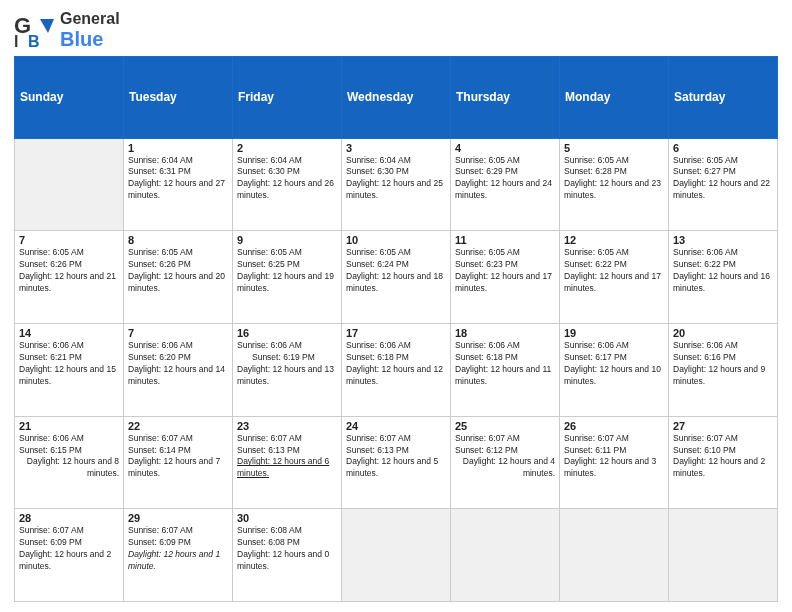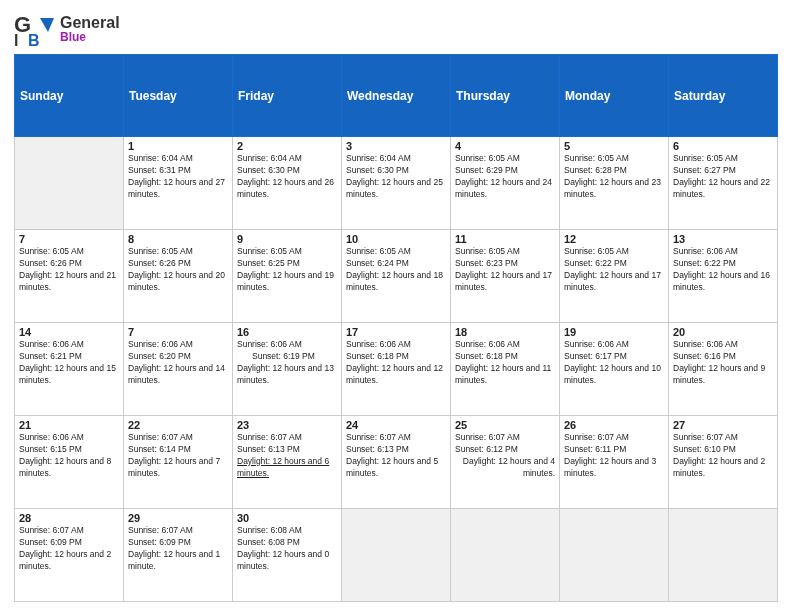--- a/index.html
+++ b/index.html
@@ -95,21 +95,21 @@
           <text x="0" y="22" font-size="22" font-weight="bold" fill="#333" font-family="Arial">G</text>
 
           <polygon points="26,8 40,8 34,22" fill="#1565c0"></polygon>
           <text x="14" y="36" font-size="16" font-weight="bold" fill="#1565c0" font-family="Arial">B</text>
           <text x="0" y="36" font-size="16" font-weight="bold" fill="#333" font-family="Arial">l</text>
         </svg>
         <div>
           <div style="font-size:16px;font-weight:bold;color:#333;line-height:1.1;">
             <span>General</span>
           </div>
-          <div style="font-size:12px;font-weight:bold;color:#a21caf;line-height:1.1;">
+          <div style="font-size:20px;font-weight:bold;color:#3b82f6;line-height:1.1;">
             <span>Blue</span>
           </div>
         </div>
       </div>
     </div>
     <div class="title-block">
       <h1></h1>
       <h2></h2>
     </div>
   </div>
@@ -252,21 +252,21 @@
         <span style="display:block;line-height:1.4;">Sunrise: 6:06 AM</span>
         <span style="display:block;line-height:1.4;">Sunset: 6:16 PM</span>
         <span style="display:block;line-height:1.4;">Daylight: 12 hours and 9 minutes.</span>
       </td>
         </tr>
         <tr>
           <td>
         <span class="day-number">21</span>
         <span style="display:block;line-height:1.4;">Sunrise: 6:06 AM</span>
         <span style="display:block;line-height:1.4;">Sunset: 6:15 PM</span>
-        <span style="display:block;line-height:1.4;">Daylight: 12 hours and 8 minutes.</span>
+        <span style="display:block;line-height:1.4;text-align:right;">Daylight: 12 hours and 8 minutes.</span>
       </td>
           <td>
         <span class="day-number">22</span>
         <span style="display:block;line-height:1.4;">Sunrise: 6:07 AM</span>
         <span style="display:block;line-height:1.4;">Sunset: 6:14 PM</span>
         <span style="display:block;line-height:1.4;">Daylight: 12 hours and 7 minutes.</span>
       </td>
           <td>
         <span class="day-number">23</span>
         <span style="display:block;line-height:1.4;">Sunrise: 6:07 AM</span>
@@ -302,21 +302,21 @@
           <td>
         <span class="day-number">28</span>
         <span style="display:block;line-height:1.4;">Sunrise: 6:07 AM</span>
         <span style="display:block;line-height:1.4;">Sunset: 6:09 PM</span>
         <span style="display:block;line-height:1.4;">Daylight: 12 hours and 2 minutes.</span>
       </td>
           <td>
         <span class="day-number">29</span>
         <span style="display:block;line-height:1.4;">Sunrise: 6:07 AM</span>
         <span style="display:block;line-height:1.4;">Sunset: 6:09 PM</span>
-        <span style="display:block;line-height:1.4;">Daylight: 12 hours and 1 minute.</span>
+        <span style="display:block;line-height:1.4;font-style:italic;">Daylight: 12 hours and 1 minute.</span>
       </td>
           <td>
         <span class="day-number">30</span>
         <span style="display:block;line-height:1.4;">Sunrise: 6:08 AM</span>
         <span style="display:block;line-height:1.4;">Sunset: 6:08 PM</span>
         <span style="display:block;line-height:1.4;">Daylight: 12 hours and 0 minutes.</span>
       </td>
           <td class="empty"></td>
           <td class="empty"></td>
           <td class="empty"></td>

